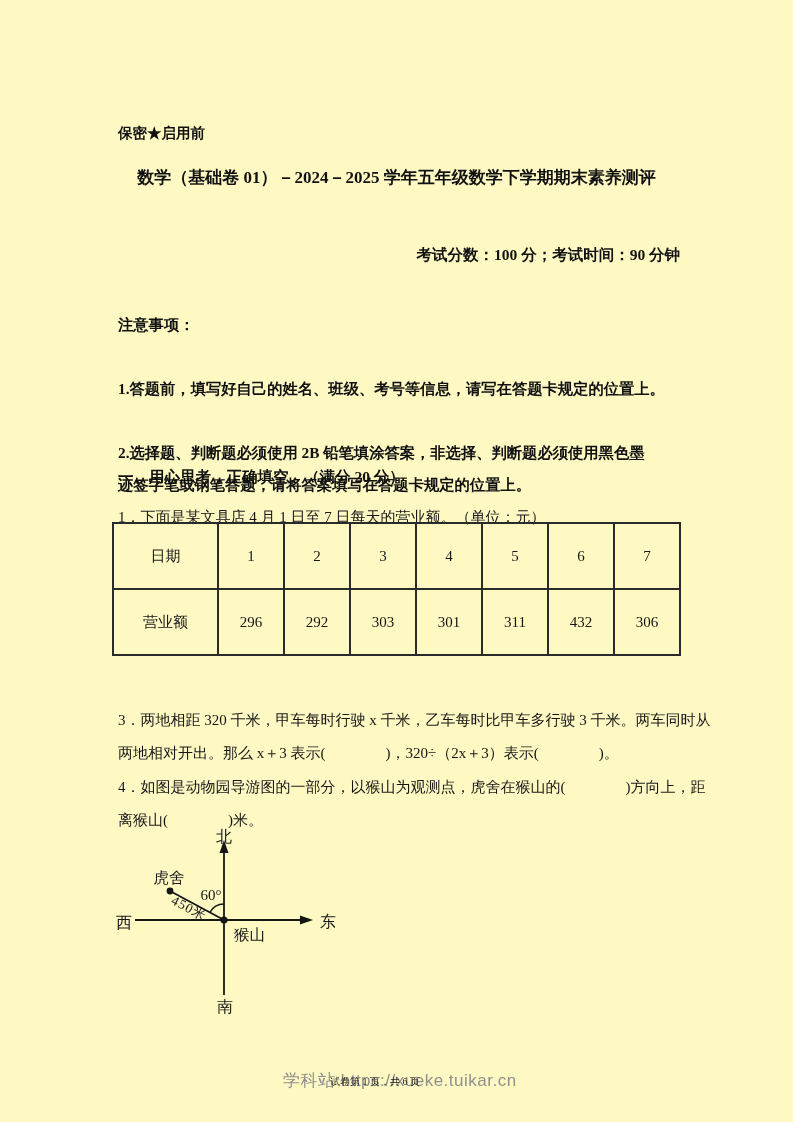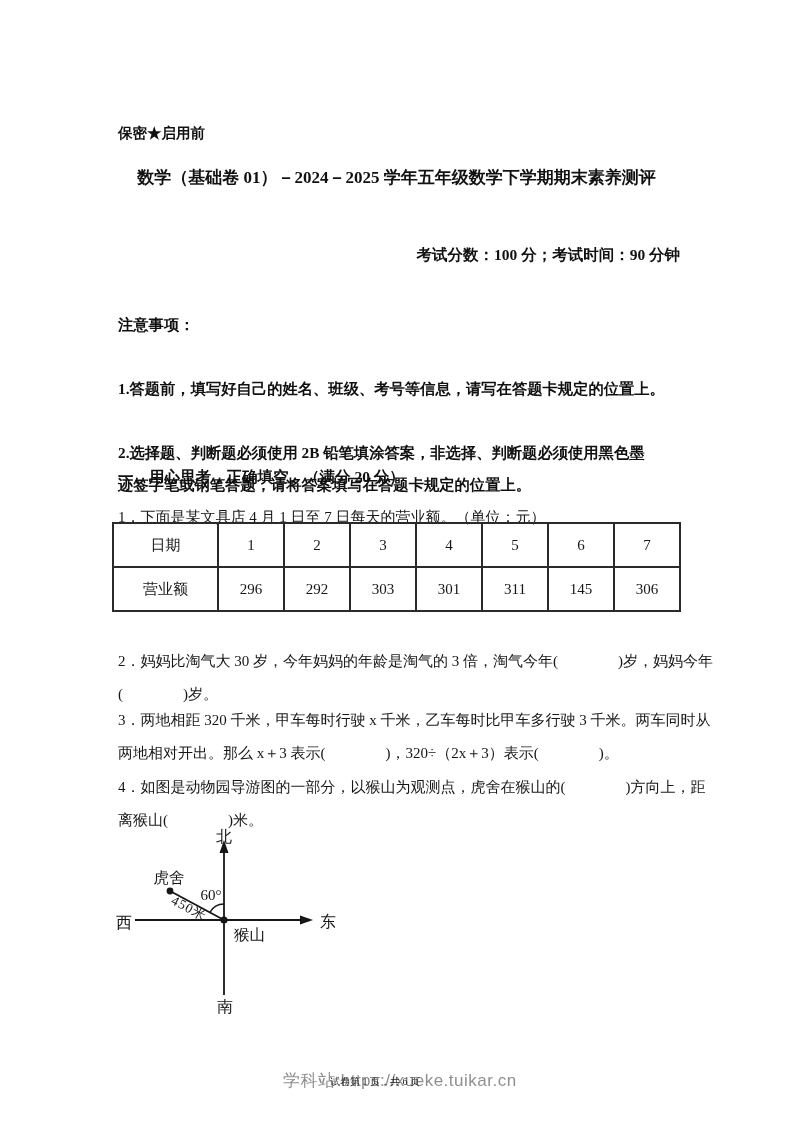--- a/index.html
+++ b/index.html
@@ -1,39 +1,39 @@
 <!DOCTYPE html>
 <html><head>
 <meta charset="utf-8">
 <style>
   html,body{margin:0;padding:0;background:#e9e9e9;}
   .page{
     position:relative;
     width:793px;height:1122px;
     margin:0 auto;
-    background:#ffffff;
+    background:#fef9c3;
     font-family:"Liberation Serif","DejaVu Serif",serif;
     color:#111111;
     overflow:hidden;
   }
   .abs{position:absolute;}
   .secret{left:118px;top:124px;font-size:14.5px;font-weight:bold;line-height:18px;}
   .title{left:85px;top:155px;width:623px;text-align:center;
          font-size:17px;font-weight:bold;line-height:45px;}
   .exam-info{left:113px;top:243px;width:567px;text-align:right;
              font-size:15.5px;font-weight:bold;line-height:24px;}
   .notices{left:118px;top:277px;width:572px;font-size:15.3px;font-weight:bold;
            line-height:32px;white-space:pre-line;}
   .notices p{margin:0;white-space:pre-line;}
   .section-title{left:118px;top:461px;width:572px;font-size:15.5px;font-weight:bold;line-height:32px;}
   .body-text{font-size:15px;line-height:33px;white-space:pre-line;color:#161616;}
   .q1-text{left:118px;top:501px;width:600px;}
   .q-table{left:112px;top:522px;border-collapse:collapse;table-layout:fixed;}
   .q-table td{border:2px solid #2a2a2a;height:40px;text-align:center;
-              font-size:15px;color:#161616;padding:1px;}
+              font-size:15px;color:#161616;padding:12px;}
   .followup{left:118px;top:611px;width:600px;}
   .q2{left:118px;top:645px;width:610px;}
   .q3{left:118px;top:704px;width:610px;}
   .q4{left:118px;top:771px;width:610px;}
   .diagram{left:108px;top:818px;}
   .diagram text{font-family:"Liberation Serif","DejaVu Serif",serif;fill:#161616;}
   .footer-watermark{left:283px;top:1069px;font-size:17px;letter-spacing:.5px;
       font-family:"Liberation Sans","DejaVu Sans",sans-serif;color:#8f8f8f;z-index:1;}
   .footer-page{left:330px;top:1075px;font-size:10px;color:#222222;z-index:2;}
 </style>
@@ -81,29 +81,27 @@
         <td>6</td>
         <td>7</td>
       </tr>
       <tr>
         <td>营业额</td>
         <td>296</td>
         <td>292</td>
         <td>303</td>
         <td>301</td>
         <td>311</td>
-        <td>145</td>
+        <td>432</td>
         <td>306</td>
       </tr>
     </tbody>
   </table>
 
 
-  <div class="abs body-text q2">2．妈妈比淘气大 30 岁，今年妈妈的年龄是淘气的 3 倍，淘气今年(　　　　)岁，妈妈今年
-(　　　　)岁。</div>
 
   <div class="abs body-text q3">3．两地相距 320 千米，甲车每时行驶 x 千米，乙车每时比甲车多行驶 3 千米。两车同时从
 两地相对开出。那么 x＋3 表示(　　　　)，320÷（2x＋3）表示(　　　　)。</div>
 
   <div class="abs body-text q4">4．如图是动物园导游图的一部分，以猴山为观测点，虎舍在猴山的(　　　　)方向上，距
 离猴山(　　　　)米。</div>
 
   <svg class="abs diagram" width="240" height="225" viewBox="0 0 240 225">
 
     <line x1="116" y1="33" x2="116" y2="177" stroke="#161616" stroke-width="1.8"></line>

